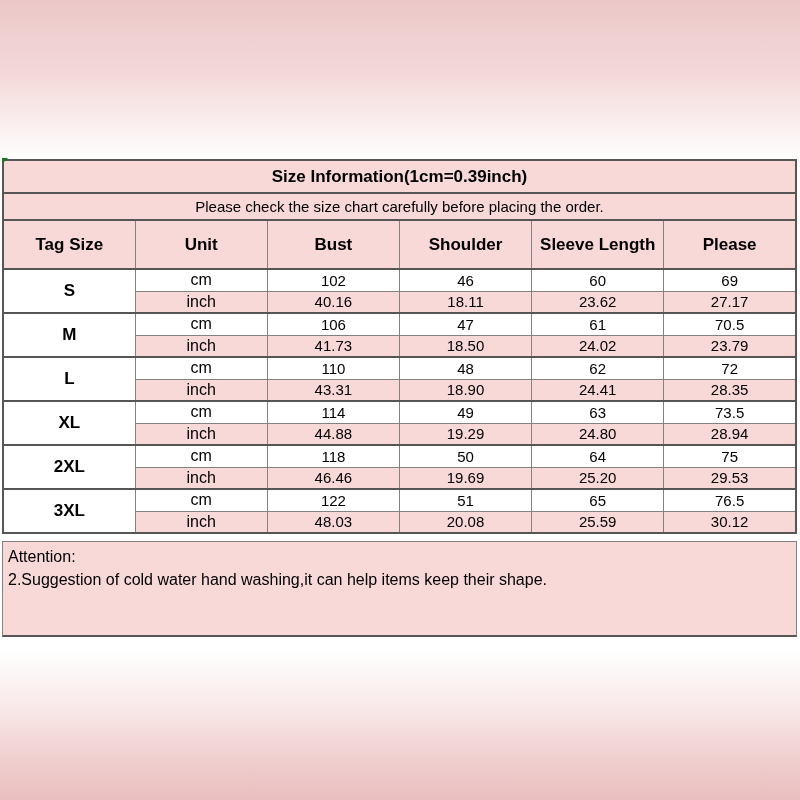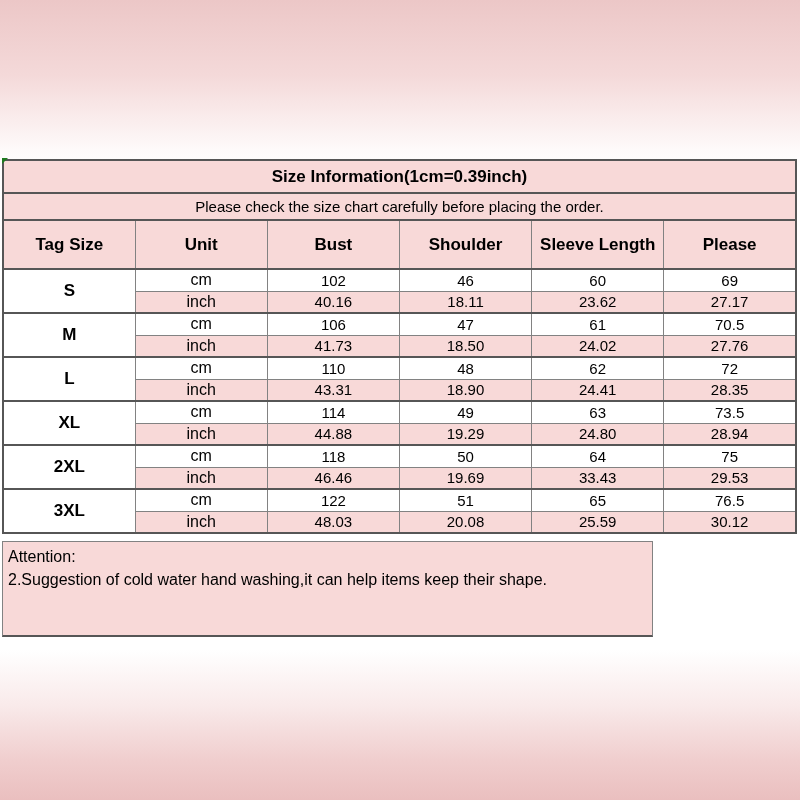--- a/index.html
+++ b/index.html
@@ -67,21 +67,21 @@
   }
   tbody tr { height:22px; }
   tbody tr.group-start td { border-top:2px solid var(--border-dark,#565656); }
   td.tag-cell { font-weight:bold; font-size:17px; background:#fff; }
   td.unit-cell { font-size:16px; }
   td.value-cell { font-size:15px; }
   td.cell-pink { background:var(--pink,#f8d9d8); }
   td.cell-white { background:#ffffff; }
   .attention {
     position:absolute; left:2px; top:541px;
-    width:651px; height:96px;
+    width:795px; height:96px;
     box-sizing:border-box;
     background:var(--pink,#f8d9d8);
     border:1px solid var(--border-mid,#828282);
     border-bottom:2px solid var(--border-dark,#565656);
     font-size:16px;
     line-height:23px;
     padding:3px 8px 0 5px;
   }
 </style>
 </head>
@@ -138,21 +138,21 @@
           <td class="value-cell cell-white">106</td>
           <td class="value-cell cell-white">47</td>
           <td class="value-cell cell-white">61</td>
           <td class="value-cell cell-white">70.5</td>
         </tr>
         <tr class="">
           <td class="unit-cell cell-pink">inch</td>
           <td class="value-cell cell-pink">41.73</td>
           <td class="value-cell cell-pink">18.50</td>
           <td class="value-cell cell-pink">24.02</td>
-          <td class="value-cell cell-pink">27.76</td>
+          <td class="value-cell cell-pink">23.79</td>
         </tr>
         <tr class="group-start">
           <td class="tag-cell cell-white" rowspan="2">L</td>
           <td class="unit-cell cell-white">cm</td>
           <td class="value-cell cell-white">110</td>
           <td class="value-cell cell-white">48</td>
           <td class="value-cell cell-white">62</td>
           <td class="value-cell cell-white">72</td>
         </tr>
         <tr class="">
@@ -182,21 +182,21 @@
           <td class="unit-cell cell-white">cm</td>
           <td class="value-cell cell-white">118</td>
           <td class="value-cell cell-white">50</td>
           <td class="value-cell cell-white">64</td>
           <td class="value-cell cell-white">75</td>
         </tr>
         <tr class="">
           <td class="unit-cell cell-pink">inch</td>
           <td class="value-cell cell-pink">46.46</td>
           <td class="value-cell cell-pink">19.69</td>
-          <td class="value-cell cell-pink">33.43</td>
+          <td class="value-cell cell-pink">25.20</td>
           <td class="value-cell cell-pink">29.53</td>
         </tr>
         <tr class="group-start">
           <td class="tag-cell cell-white" rowspan="2">3XL</td>
           <td class="unit-cell cell-white">cm</td>
           <td class="value-cell cell-white">122</td>
           <td class="value-cell cell-white">51</td>
           <td class="value-cell cell-white">65</td>
           <td class="value-cell cell-white">76.5</td>
         </tr>

